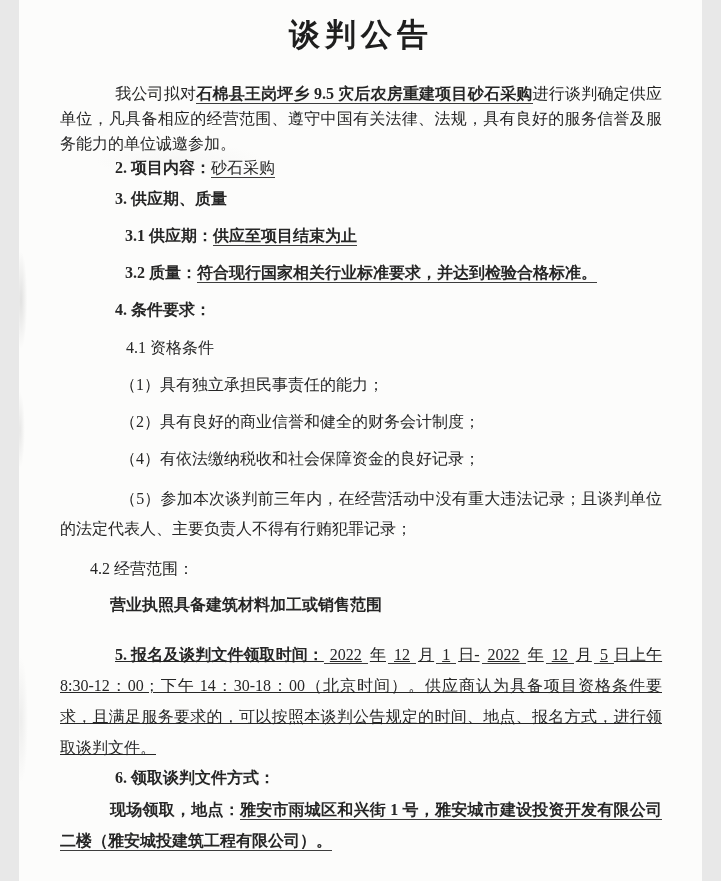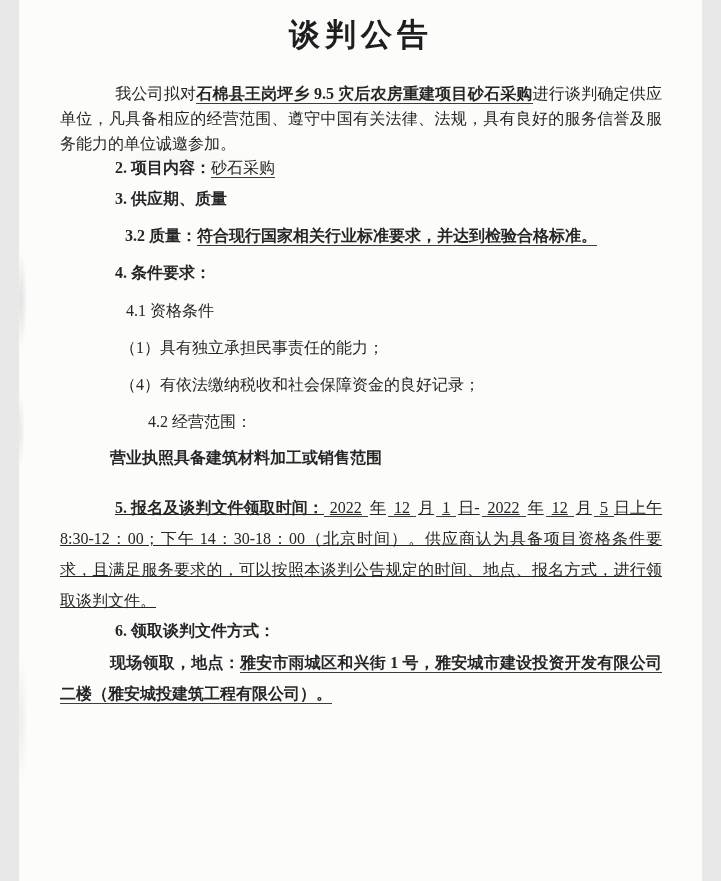--- a/index.html
+++ b/index.html
@@ -41,21 +41,21 @@
   .mt7{margin-top:6px;}
   .h3{margin-left:55px;margin-top:8px;line-height:24px;}
   .sub3{margin-left:65px;margin-top:13px;line-height:24px;}
   .h4{margin-left:55px;margin-top:13px;line-height:24px;}
   .sub41{margin-left:66px;margin-top:14px;line-height:24px;}
   .cond{margin-left:60px;margin-top:13px;line-height:24px;}
   .cond-wrap{
     margin-left:0;margin-top:13px;
     text-indent:60px;line-height:30px;text-align:justify;
   }
-  .sub42{margin-left:88px;margin-top:13px;line-height:24px;}
+  .sub42{margin-left:30px;margin-top:13px;line-height:24px;}
   .scope{margin-left:50px;margin-top:12px;line-height:24px;}
   .p5{margin-top:22px;text-indent:55px;line-height:31px;text-align:justify;text-decoration:underline;}
   .h6{margin-left:55px;margin-top:1px;line-height:28px;}
   .p6{margin-top:2px;text-indent:50px;line-height:31px;text-align:justify;}
   .num{padding:0 6px;font-weight:400;}
   .sep{margin:0 2px;}
 </style>
 </head>
 <body>
 
@@ -63,29 +63,32 @@
 
   <h1 class="title">谈判公告</h1>
 
   <p class="intro"><span>我公司拟对</span><span class="b u">石棉县王岗坪乡 9.5 灾后农房重建项目砂石采购</span><span>进行谈判确定供应单位，凡具备相应的经营范围、遵守中国有关法律、法规，具有良好的服务信誉及服务能力的单位诚邀参加。</span></p>
 
 
   <p class="li12"><span class="b">2. 项目内容：</span><span class="u">砂石采购</span></p>
 
   <p class="h3"><span class="b">3. 供应期、质量</span></p>
 
+  <p class="sub3"><span class="b">3.1 供应期：</span><span class="b u">供应至项目结束为止</span></p>
 
   <p class="sub3"><span class="b">3.2 质量：</span><span class="b u">符合现行国家相关行业标准要求，并达到检验合格标准。</span></p>
 
   <p class="h4"><span class="b">4. 条件要求：</span></p>
 
   <p class="sub41"><span>4.1 资格条件</span></p>
 
   <p class="cond">（1）具有独立承担民事责任的能力；</p>
+  <p class="cond">（2）具有良好的商业信誉和健全的财务会计制度；</p>
   <p class="cond">（4）有依法缴纳税收和社会保障资金的良好记录；</p>
+  <p class="cond-wrap">（5）参加本次谈判前三年内，在经营活动中没有重大违法记录；且谈判单位的法定代表人、主要负责人不得有行贿犯罪记录；</p>
 
   <p class="sub42"><span>4.2 经营范围：</span></p>
 
   <p class="scope"><span class="b">营业执照具备建筑材料加工或销售范围</span></p>
 
   <p class="p5"><span class="b">5. 报名及谈判文件领取时间：</span><span class="u num">2022</span><span class="sep">年</span><span class="u num">12</span><span class="sep">月</span><span class="u num">1</span><span class="sep">日-</span><span class="u num">2022</span><span class="sep">年</span><span class="u num">12</span><span class="sep">月</span><span class="u num">5</span><span>日上午 8:30-12：00；下午 14：30-18：00（北京时间）。供应商认为具备项目资格条件要求，且满足服务要求的，可以按照本谈判公告规定的时间、地点、报名方式，进行领取谈判文件。</span></p>
 
   <p class="h6"><span class="b">6. 领取谈判文件方式：</span></p>
 
   <p class="p6"><span class="b">现场领取，地点：</span><span class="b u">雅安市雨城区和兴街 1 号，雅安城市建设投资开发有限公司二楼（雅安城投建筑工程有限公司）。</span></p>

